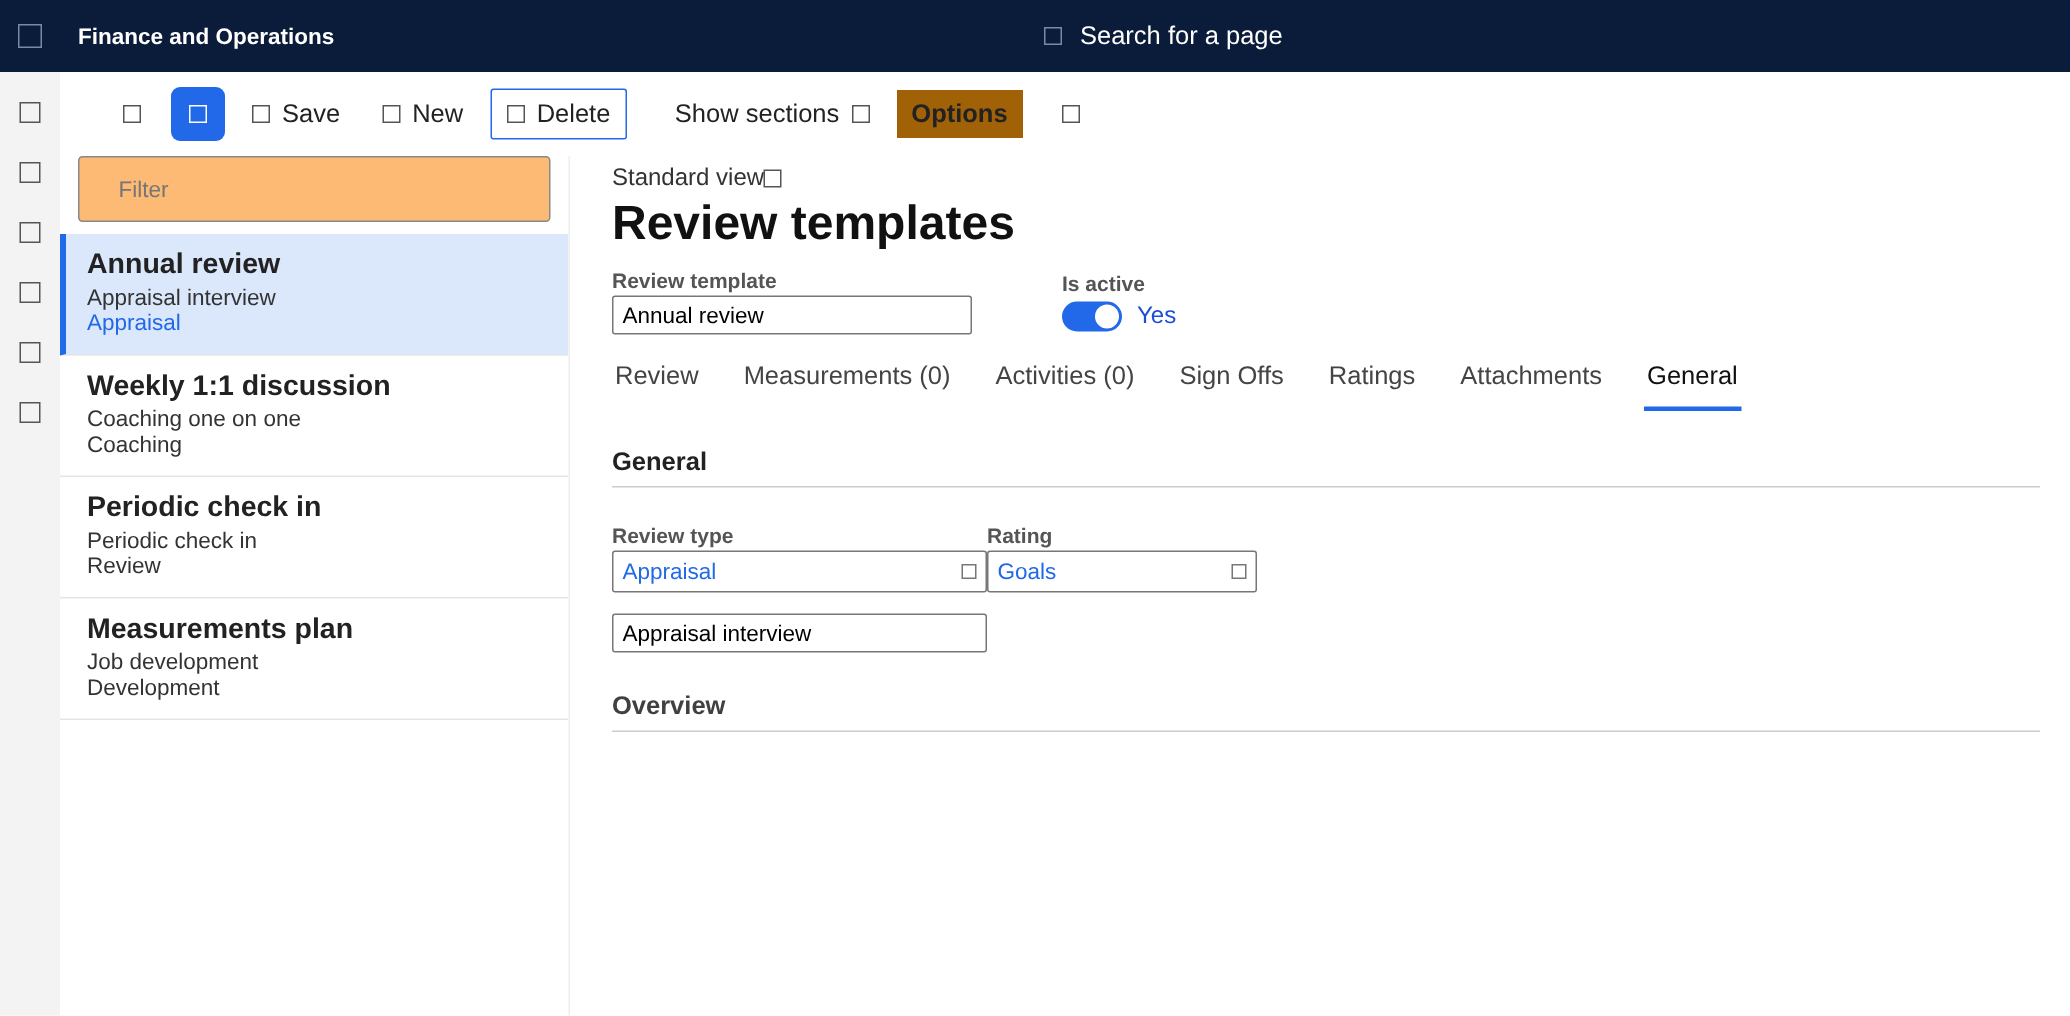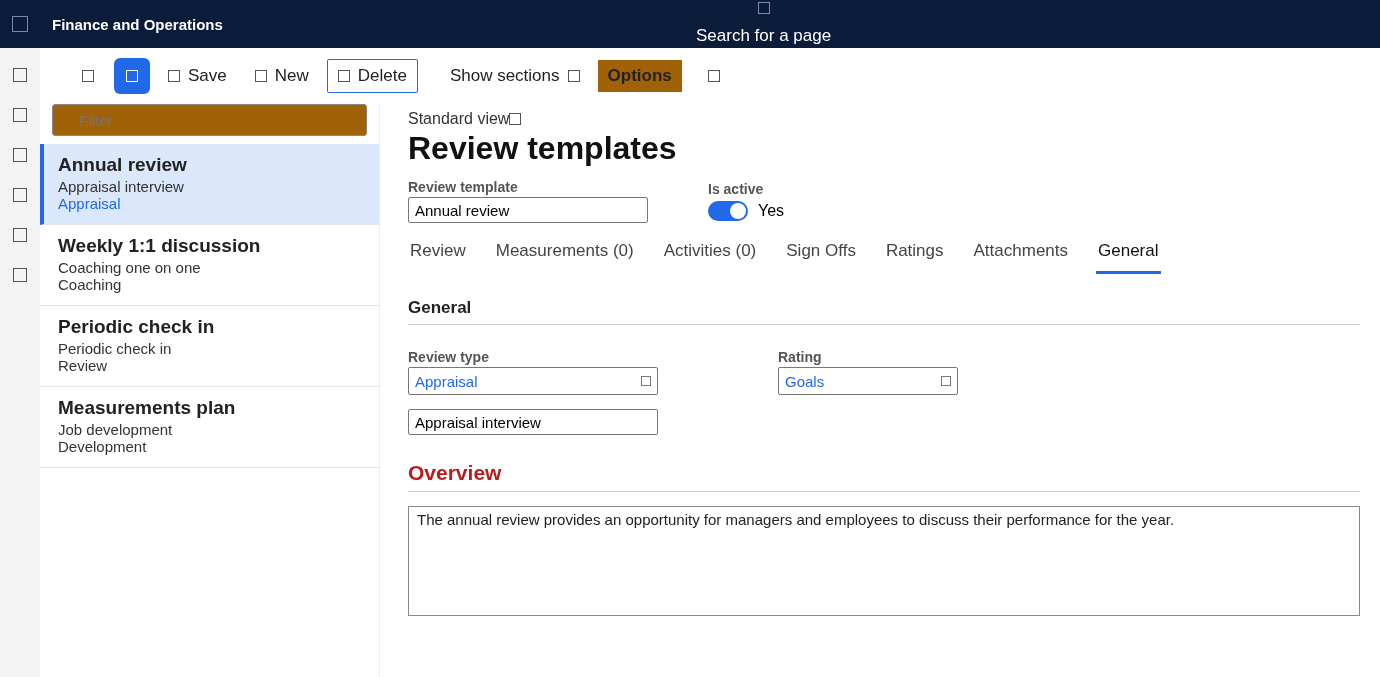--- a/index.html
+++ b/index.html
@@ -17,21 +17,21 @@
   }
   .topbar .waffle {
     width: 16px; height: 16px; border: 1px solid #7a8aa6;
     margin: 0 24px 0 4px;
   }
   .topbar .app-title { font-weight: 600; }
   .topbar .search-area {
     margin-left: auto;
     margin-right: auto;
     display: flex; align-items: center; gap: 12px;
-    position: absolute; left: 696px; flex-direction: column;
+    position: absolute; left: 696px;
   }
   .topbar .search-icon-box {
     width: 12px; height: 12px; border: 1px solid #7a8aa6;
   }
   .topbar .search-text { color: #fff; font-size: 17px; }
 
   
   .leftrail {
     position: absolute; top: 48px; left: 0; width: 40px; bottom: 0;
     background: #f3f3f3;
@@ -88,26 +88,26 @@
   }
 
   
   .list-panel {
     width: 340px; background: #fff;
     display: flex; flex-direction: column;
     border-right: 1px solid #eee;
   }
   .filter-wrap { padding: 0 12px 8px 12px; }
   .filter-input {
-    width: 100%; height: 32px;
+    width: 100%; height: 44px;
     border: 1px solid #888; border-radius: 3px;
     padding: 2px 8px 2px 26px;
     font-size: 15px;
     position: relative;
-    background: #a16207;
+    background: #fdba74;
   }
   .filter-box-holder { position: relative; }
   .filter-box-holder .mini-icon {
     position: absolute; left: 10px; top: 10px;
     width: 10px; height: 10px; border: 1px solid #777;
   }
 
   .tlist { flex:1; overflow:auto; }
   .tlist-item {
     padding: 10px 16px 12px 18px;
@@ -139,46 +139,46 @@
   }
   .toggle-row { display:flex; align-items:center; gap:10px; margin-top:4px;}
   .toggle {
     width: 40px; height: 20px; border-radius: 10px;
     background: #2169e8; position:relative; cursor:pointer;
   }
   .toggle .knob {
     width:16px;height:16px;border-radius:50%;
     background:#fff; position:absolute; top:2px; right:2px;
   }
-  .toggle-label { font-size:16px; color:#000000;}
+  .toggle-label { font-size:16px; color:#1d4ed8;}
 
   
   .tabs { display:flex; gap:26px; border-bottom:0; margin-top:10px; }
   .tab {
     font-size:17px; color:#444; padding:6px 2px 10px 2px; cursor:pointer;
   }
   .tab.active { color:#111; border-bottom:3px solid #2169e8; font-weight:500;}
 
   
   .section { margin-top: 24px; }
   .section-title { font-size:17px; font-weight:700; color:#222; margin-bottom:6px; }
   .section-divider { border-top:1px solid #ccc; margin-bottom:14px;}
-  .gen-grid { display:flex; gap:120px; flex-wrap:wrap;margin-top:24px;}
+  .gen-grid { display:flex; flex-wrap:wrap;margin-top:24px;}
   .select-like {
     border:1px solid #777; border-radius:2px;
     height:28px; min-width:180px; padding:0 24px 0 6px;
     display:flex; align-items:center; font-size:15px;
     color:#2169e8; position:relative; background:#fff;
   }
   .select-like .dd-icon {
     position:absolute; right:6px; top:8px;
     width:10px;height:10px;border:1px solid #777;
   }
 
-  .overview-title { font-size:21px; font-weight:700; color:#b91c1c; margin:26px 0 6px 0;}
+  .overview-title { font-size:17px; font-weight:700; color:#404040; margin:26px 0 6px 0;}
   .overview-box {
     border:1px solid #888; width:100%; min-height:110px;
     padding:4px 8px; font-size:15px; color:#222;
     resize:none; overflow:hidden;
   }
   .desc-input { min-width: 250px; }
 </style>
 </head>
 <body>
 
@@ -318,16 +318,15 @@
               <span>Goals</span>
               <div class="dd-icon"></div>
             </div>
           </div>
         </div>
       </div>
 
       
       <div class="overview-title">Overview</div>
       <div class="section-divider"></div>
-      <textarea class="overview-box" style="">The annual review provides an opportunity for managers and employees to discuss their performance for the year.</textarea>
     </div>
   </div>
 </div>
 
 </body></html>

